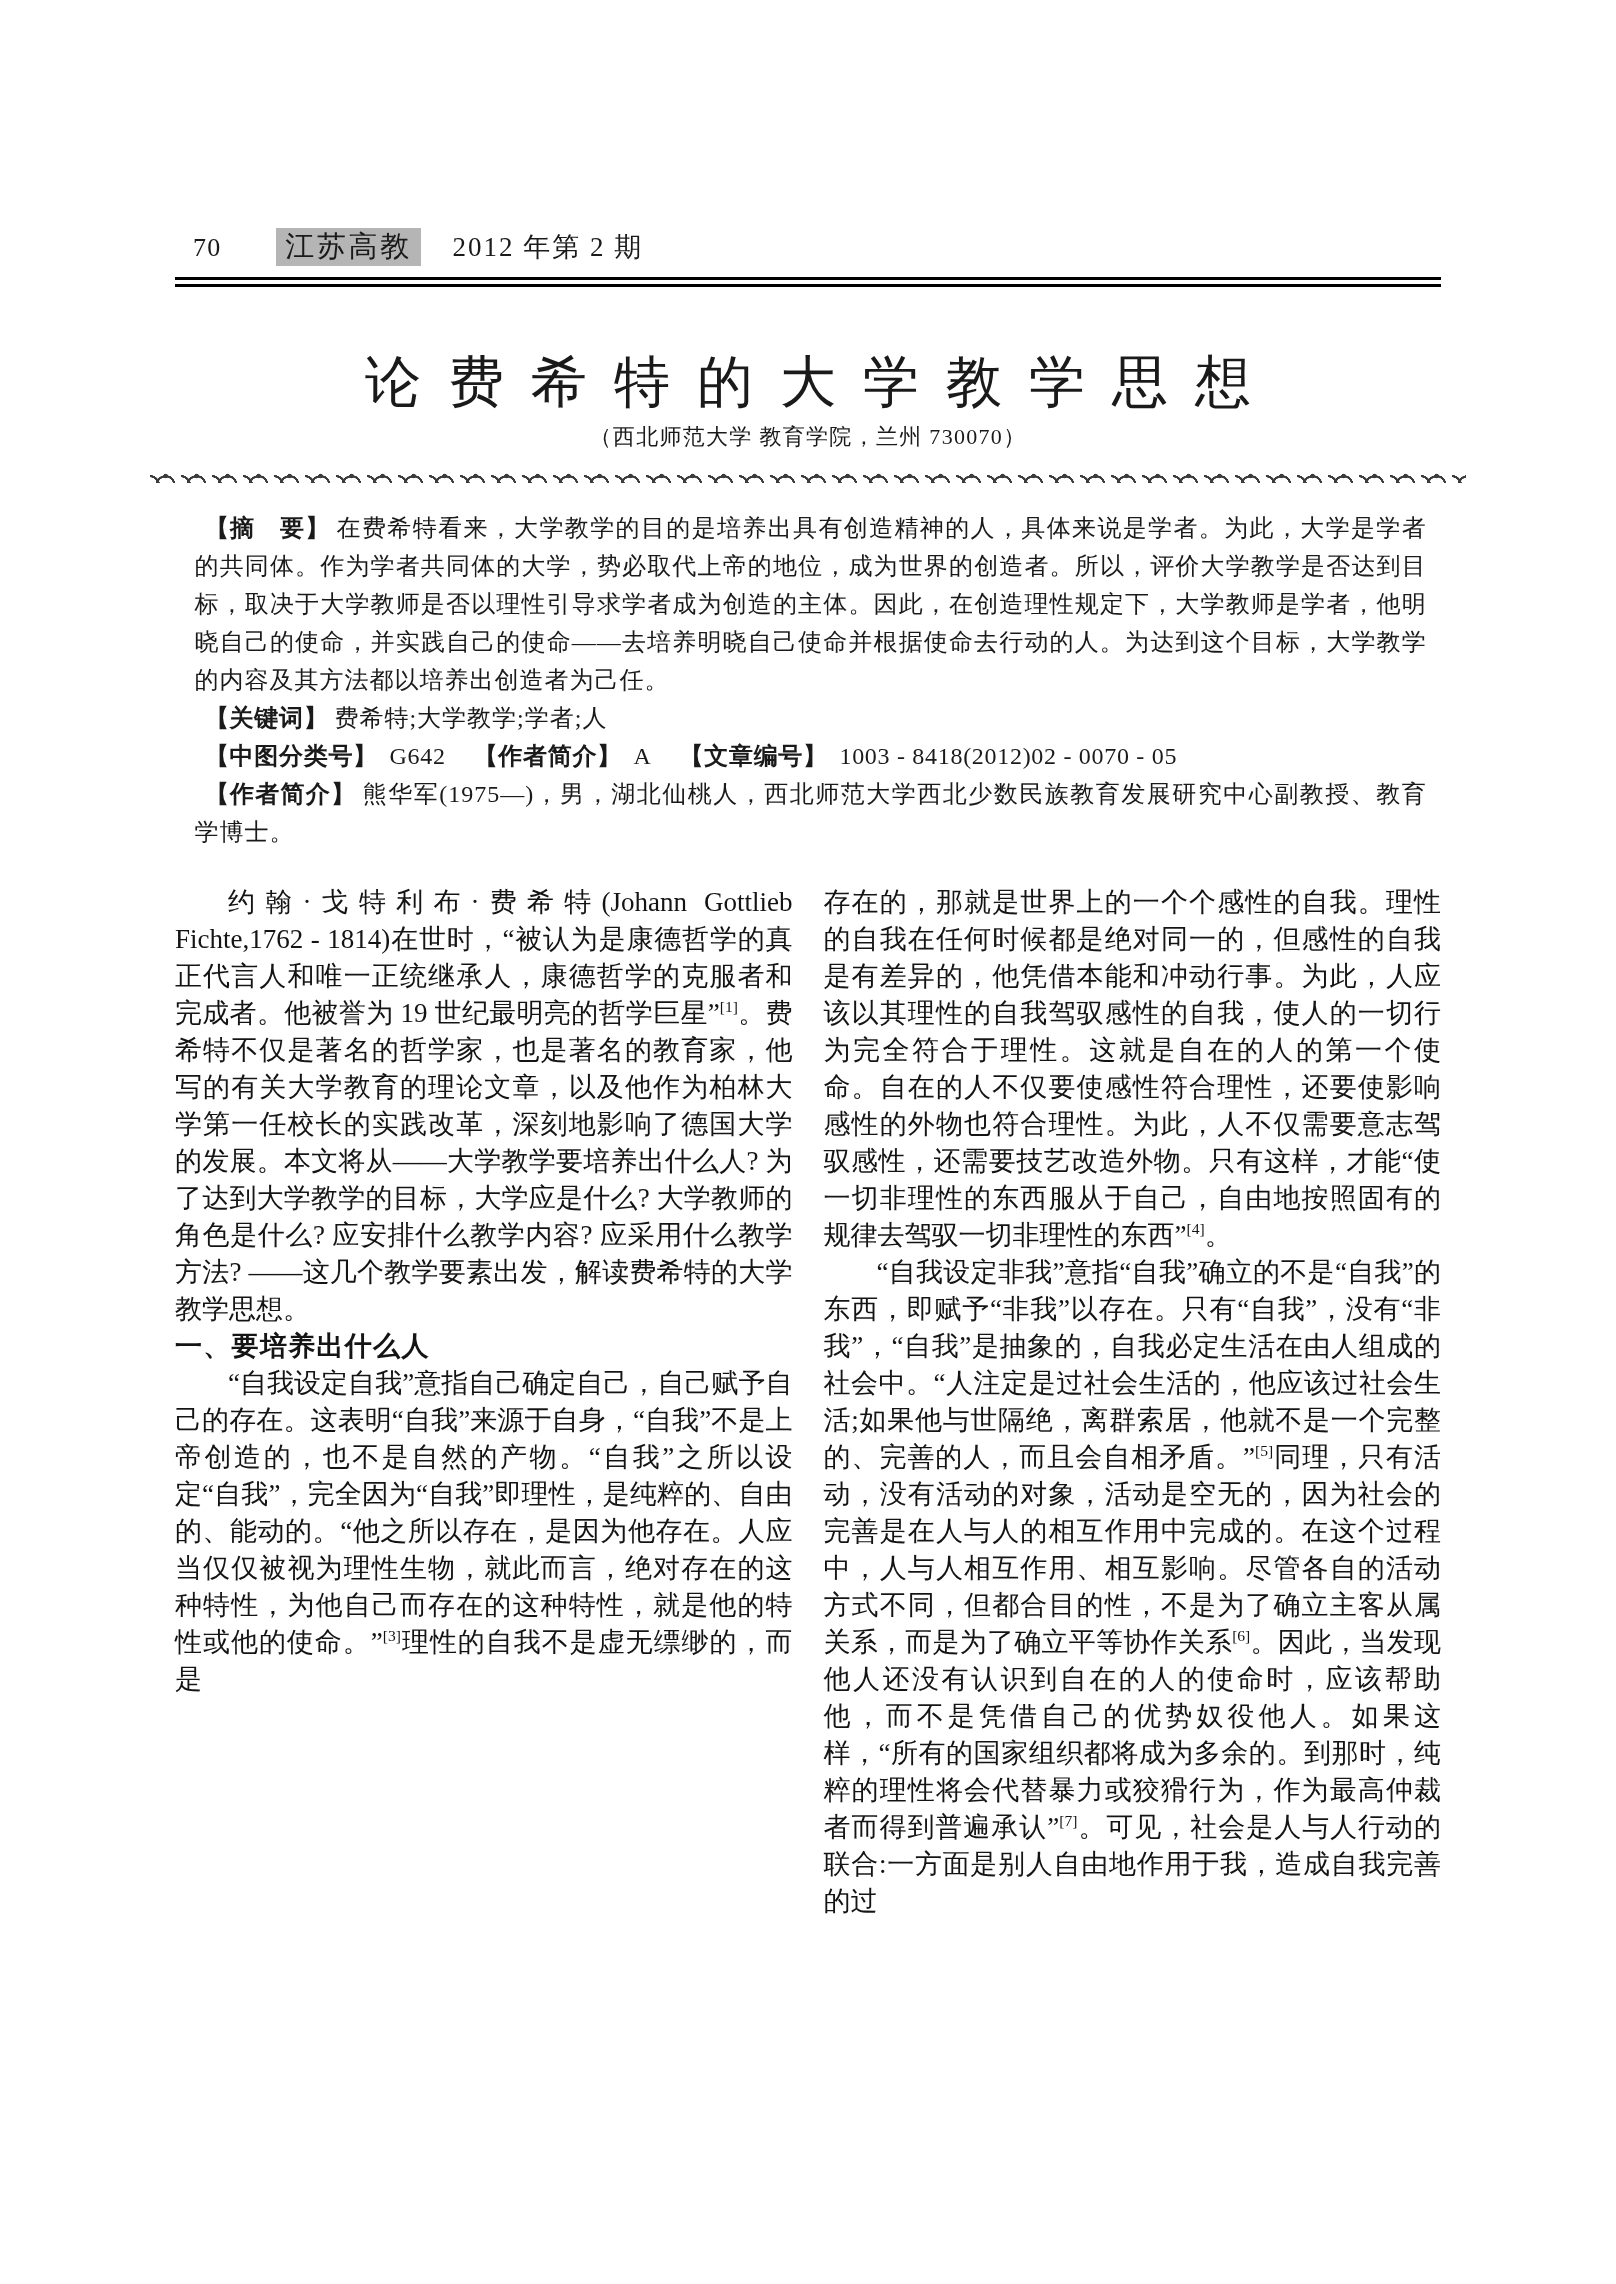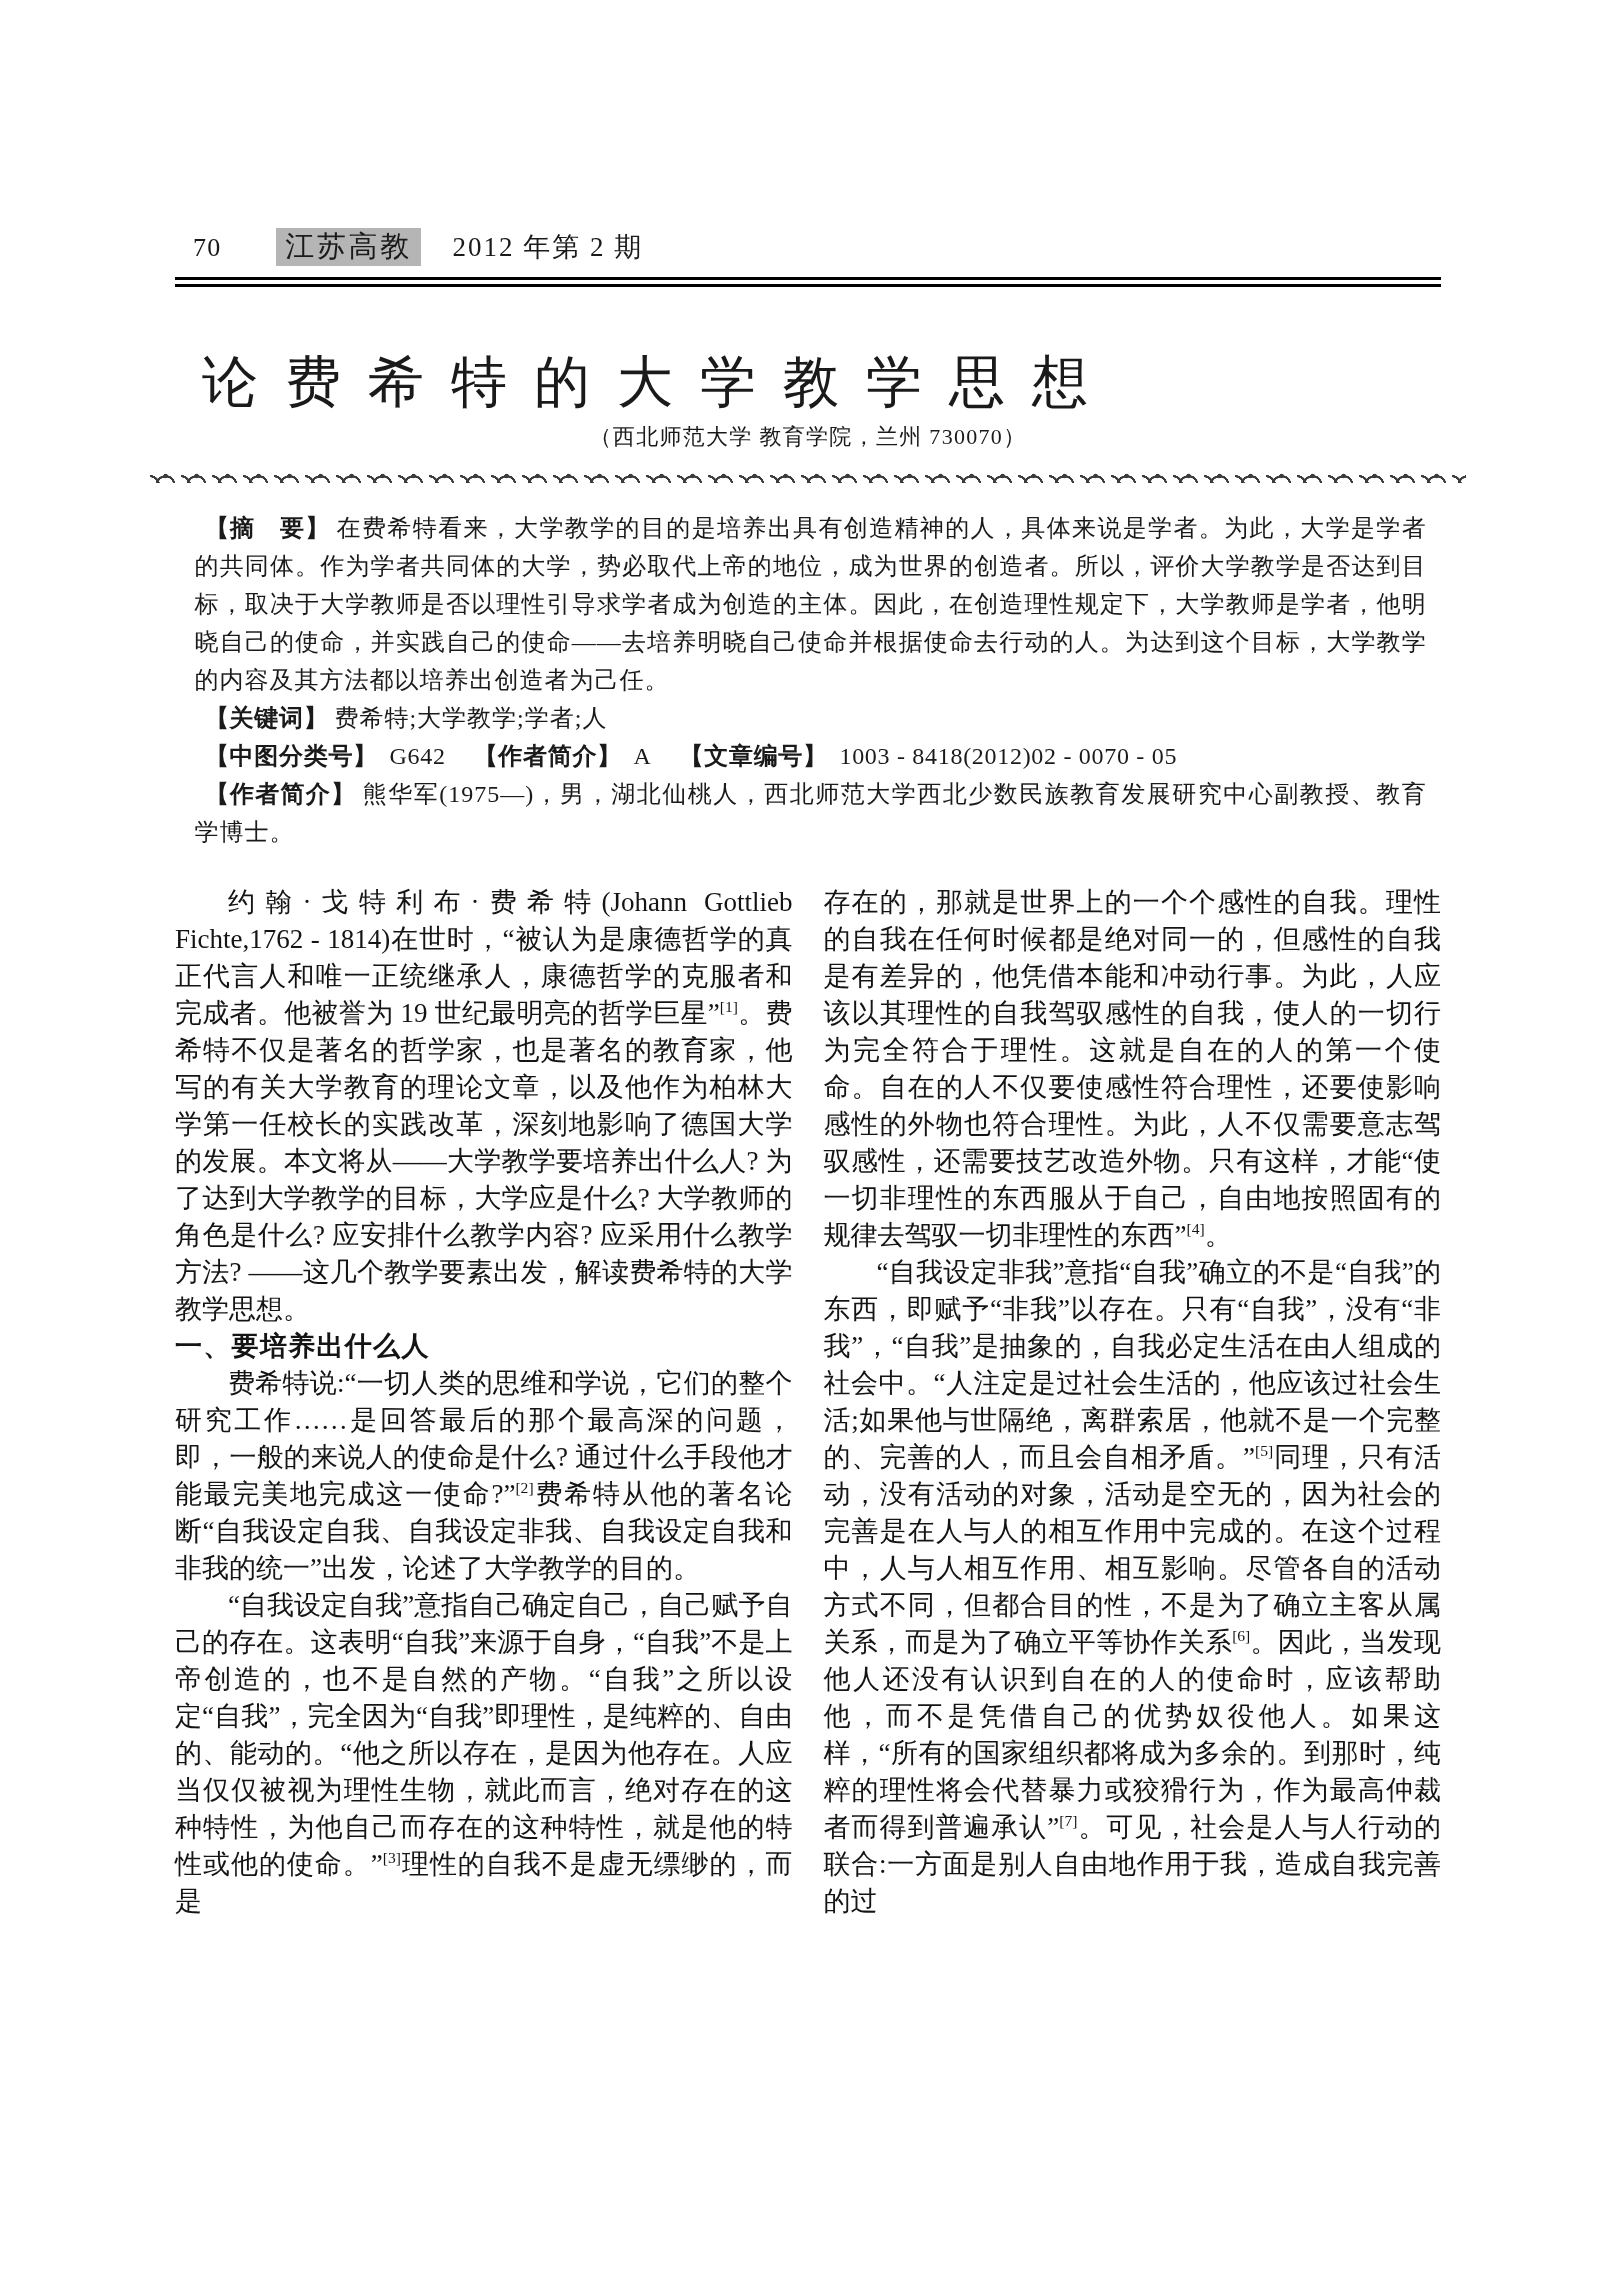--- a/index.html
+++ b/index.html
@@ -46,21 +46,21 @@
     height:3.9px;
     border-top:3.3px solid #000;
     border-bottom:3.3px solid #000;
     width:100%;
   }
   
   .title{
     margin:63px 0 0 0;
     font-size:56px;
     font-weight:400;
-    text-align:left;
+    text-align:center;
     letter-spacing:27px;
     text-indent:27px;
     line-height:65px;
     white-space:nowrap;
   }
   .author{
     margin-top:116px;
     text-align:center;
     font-size:30px;
     letter-spacing:5.9px;
@@ -166,21 +166,20 @@
     <p>
       <span class="lab">【作者简介】</span>
       <span class="kai">熊华军(1975—)，男，湖北仙桃人，西北师范大学西北少数民族教育发展研究中心副教授、教育学博士。</span>
     </p>
   </section>
 
   <section class="columns">
     <div class="col">
       <p class="para indent">约翰·戈特利布·费希特(Johann Gottlieb Fichte,1762 - 1814)在世时，“被认为是康德哲学的真正代言人和唯一正统继承人，康德哲学的克服者和完成者。他被誉为 19 世纪最明亮的哲学巨星”<sup>[1]</sup>。费希特不仅是著名的哲学家，也是著名的教育家，他写的有关大学教育的理论文章，以及他作为柏林大学第一任校长的实践改革，深刻地影响了德国大学的发展。本文将从——大学教学要培养出什么人? 为了达到大学教学的目标，大学应是什么? 大学教师的角色是什么? 应安排什么教学内容? 应采用什么教学方法? ——这几个教学要素出发，解读费希特的大学教学思想。</p>
       <h2 class="h">一、要培养出什么人</h2>
-      <p class="para indent">费希特说:“一切人类的思维和学说，它们的整个研究工作……是回答最后的那个最高深的问题，即，一般的来说人的使命是什么? 通过什么手段他才能最完美地完成这一使命?”<sup>[2]</sup>费希特从他的著名论断“自我设定自我、自我设定非我、自我设定自我和非我的统一”出发，论述了大学教学的目的。</p>
       <p class="para indent">“自我设定自我”意指自己确定自己，自己赋予自己的存在。这表明“自我”来源于自身，“自我”不是上帝创造的，也不是自然的产物。“自我”之所以设定“自我”，完全因为“自我”即理性，是纯粹的、自由的、能动的。“他之所以存在，是因为他存在。人应当仅仅被视为理性生物，就此而言，绝对存在的这种特性，为他自己而存在的这种特性，就是他的特性或他的使命。”<sup>[3]</sup>理性的自我不是虚无缥缈的，而是</p>
     </div>
     <div class="col">
       <p class="para">存在的，那就是世界上的一个个感性的自我。理性的自我在任何时候都是绝对同一的，但感性的自我是有差异的，他凭借本能和冲动行事。为此，人应该以其理性的自我驾驭感性的自我，使人的一切行为完全符合于理性。这就是自在的人的第一个使命。自在的人不仅要使感性符合理性，还要使影响感性的外物也符合理性。为此，人不仅需要意志驾驭感性，还需要技艺改造外物。只有这样，才能“使一切非理性的东西服从于自己，自由地按照固有的规律去驾驭一切非理性的东西”<sup>[4]</sup>。</p>
       <p class="para indent">“自我设定非我”意指“自我”确立的不是“自我”的东西，即赋予“非我”以存在。只有“自我”，没有“非我”，“自我”是抽象的，自我必定生活在由人组成的社会中。“人注定是过社会生活的，他应该过社会生活;如果他与世隔绝，离群索居，他就不是一个完整的、完善的人，而且会自相矛盾。”<sup>[5]</sup>同理，只有活动，没有活动的对象，活动是空无的，因为社会的完善是在人与人的相互作用中完成的。在这个过程中，人与人相互作用、相互影响。尽管各自的活动方式不同，但都合目的性，不是为了确立主客从属关系，而是为了确立平等协作关系<sup>[6]</sup>。因此，当发现他人还没有认识到自在的人的使命时，应该帮助他，而不是凭借自己的优势奴役他人。如果这样，“所有的国家组织都将成为多余的。到那时，纯粹的理性将会代替暴力或狡猾行为，作为最高仲裁者而得到普遍承认”<sup>[7]</sup>。可见，社会是人与人行动的联合:一方面是别人自由地作用于我，造成自我完善的过</p>
     </div>
   </section>
 
 </div>
 

